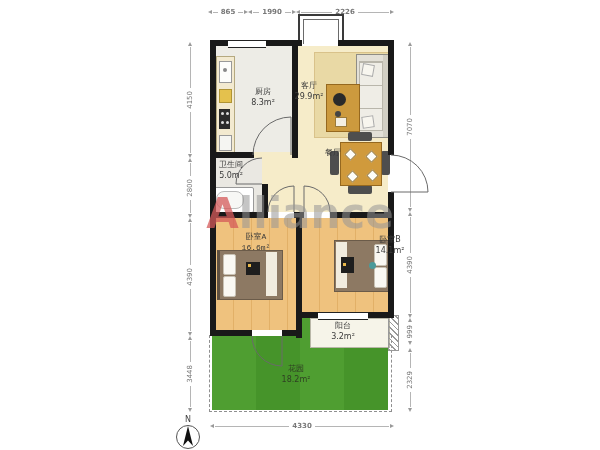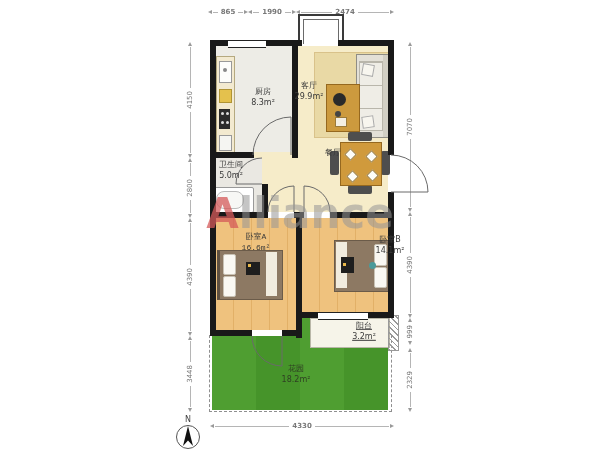--- a/index.html
+++ b/index.html
@@ -154,21 +154,21 @@
   <div>餐厅</div>
 </div>
 <div class="rlabel" style="left:256px;top:242px;font-family:Liberation Mono, monospace;">
   <div>卧室A</div>
   <div>16.6m²</div>
 </div>
 <div class="rlabel" style="left:352px;top:245px;margin-left:38px;">
   <div>卧室B</div>
   <div>14.1m²</div>
 </div>
-<div class="rlabel" style="left:364px;top:331px;text-decoration:underline;">
+<div class="rlabel" style="left:343px;top:331px;">
   <div>阳台</div>
   <div>3.2m²</div>
 </div>
 <div class="rlabel" style="left:296px;top:374px;color:#2f3f23;">
   <div>花园</div>
   <div>18.2m²</div>
 </div>
 
 <div id="watermark">
   <span class="wm-a">A</span><span class="wm-rest">lliance</span>
@@ -184,21 +184,21 @@
 <div class="dim-h" style="left:248px;top:8px;width:48px;text-align:right;">
   <span class="arr-l"></span>
     <span class="ln"></span>
     <span class="lbl">1990</span>
     <span class="ln"></span>
     <span class="arr-r"></span>
 </div>
 <div class="dim-h" style="left:296px;top:8px;width:98px;">
   <span class="arr-l"></span>
     <span class="ln"></span>
-    <span class="lbl">2474</span>
+    <span class="lbl">2226</span>
     <span class="ln"></span>
     <span class="arr-r"></span>
 </div>
 <div class="dim-v" style="left:184px;top:42px;height:116px;">
   <span class="arr-u"></span>
     <span class="ln"></span>
     <span class="lbl">4150</span>
     <span class="ln"></span>
     <span class="arr-d"></span>
 </div>

